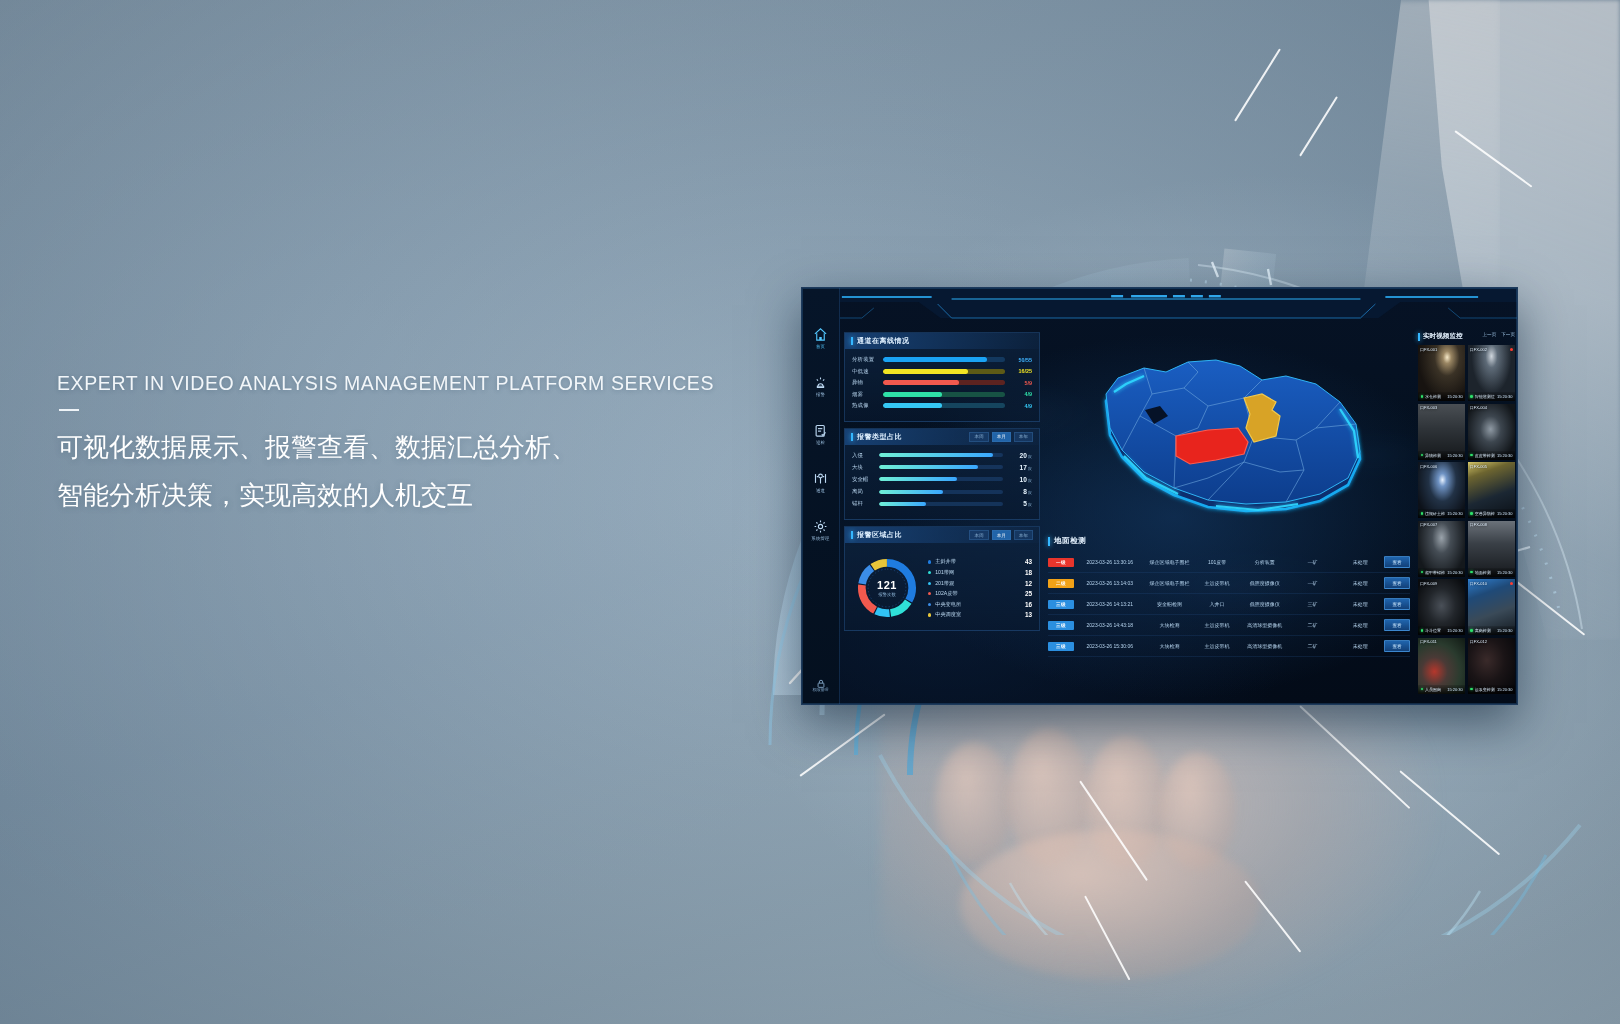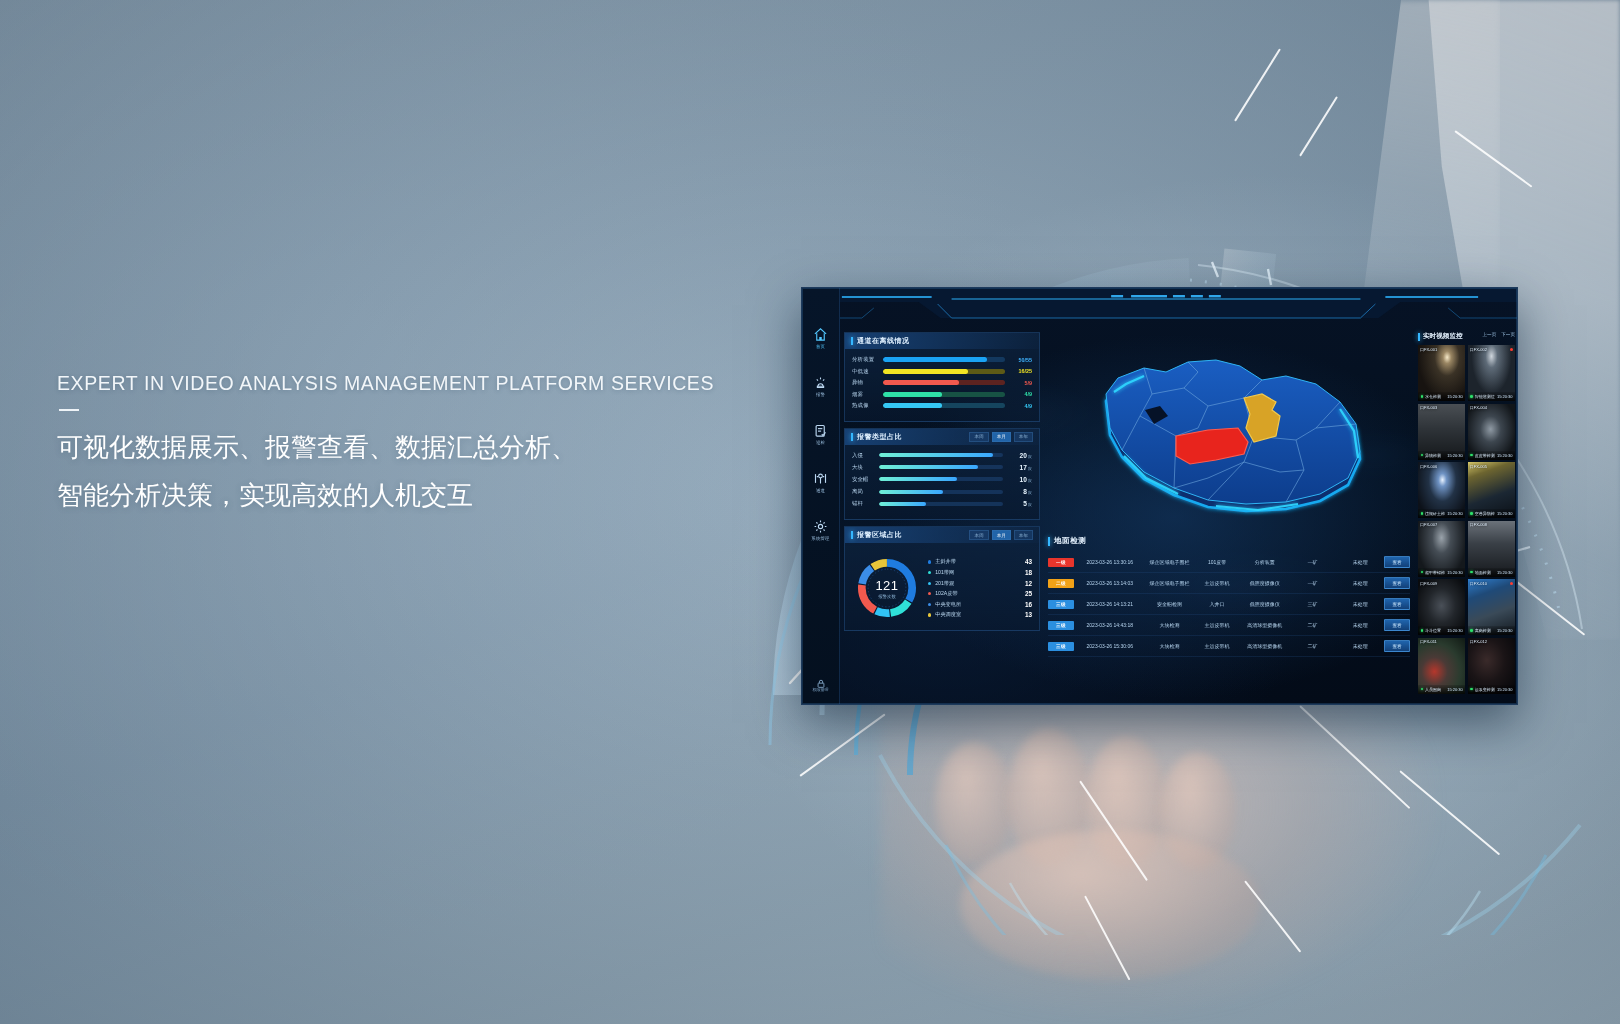--- a/index.html
+++ b/index.html
@@ -164,21 +164,21 @@
   .brow2 .vl small{ font-size:4.2px; color:#8db5d6; margin-left:1px; font-weight:400;}
 
   
   .donutwrap{ display:flex; align-items:center; gap:6px; padding:3px 0 0; }
   .donut{ width:70px; height:70px; position:relative; flex:none; }
   .donut svg{ width:100%; height:100%; transform:rotate(-90deg); }
   .dlabel{
     position:absolute; inset:0; display:flex; flex-direction:column;
     align-items:center; justify-content:center;
   }
-  .dlabel .n{ font-size:13px; color:#fff; font-weight:400; letter-spacing:.5px; }
+  .dlabel .n{ font-size:11px; color:#fff; font-weight:700; letter-spacing:.5px; }
   .dlabel .t{ font-size:4.4px; color:#8fb8da; margin-top:1px; }
   .legend{ flex:1; }
   .lrow{ display:flex; align-items:center; gap:4px; margin:3.6px 0; }
   .lrow .dot{ width:3.2px; height:3.2px; border-radius:50%; flex:none; }
   .lrow .ln{ flex:1; font-size:5.2px; color:#bcd9f1; }
   .lrow .lv{ font-size:6.4px; color:#fff; font-weight:700; }
 
   
   .mapbox{ position:absolute; left:246px; top:44px; width:362px; height:200px; }
   .mapbox svg{ width:100%; height:100%; display:block; }

